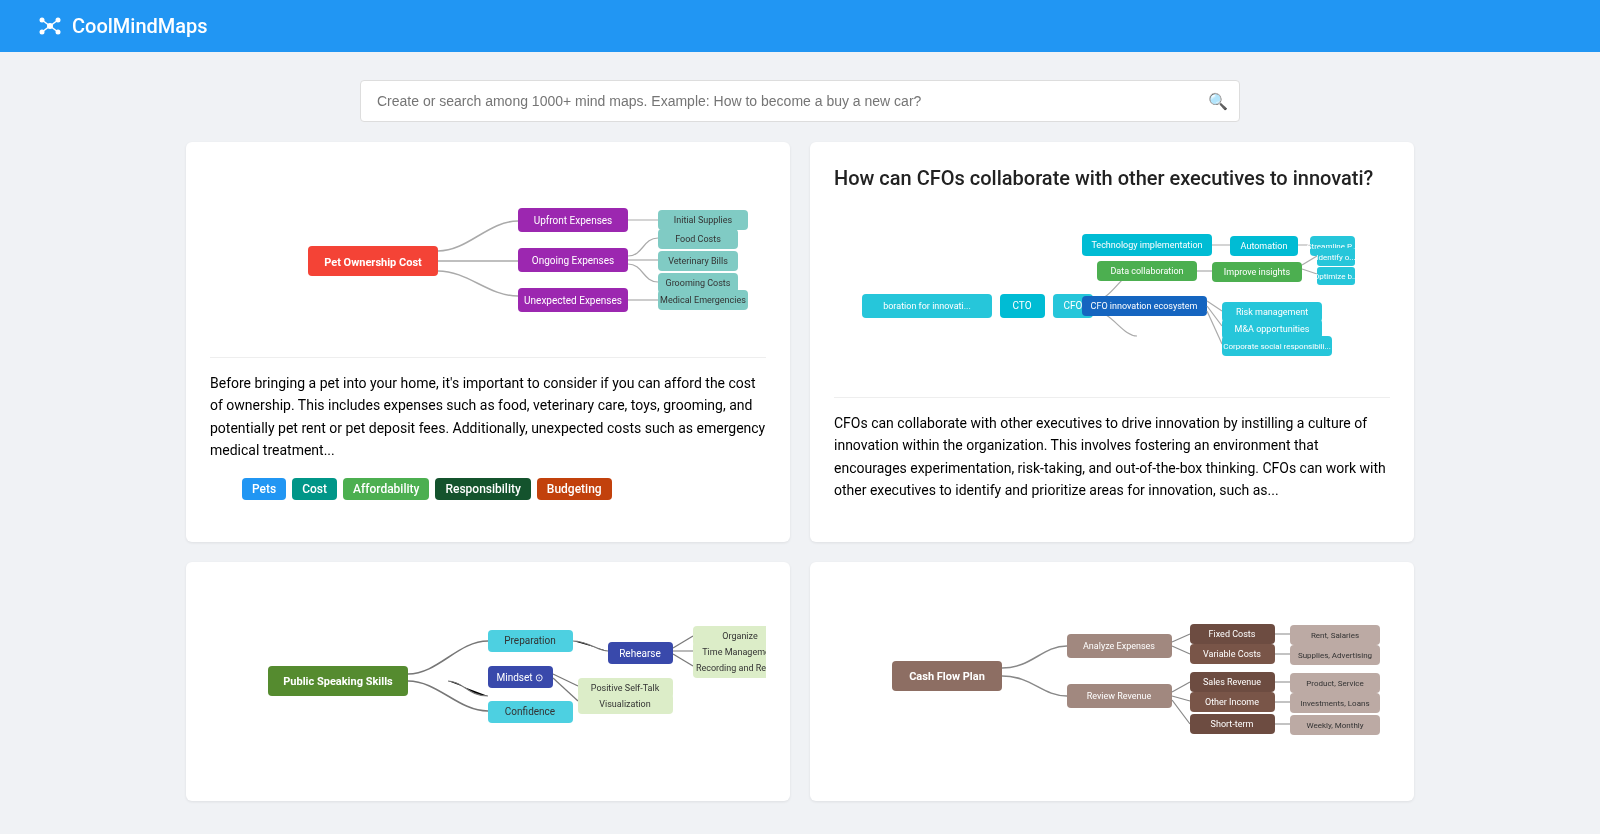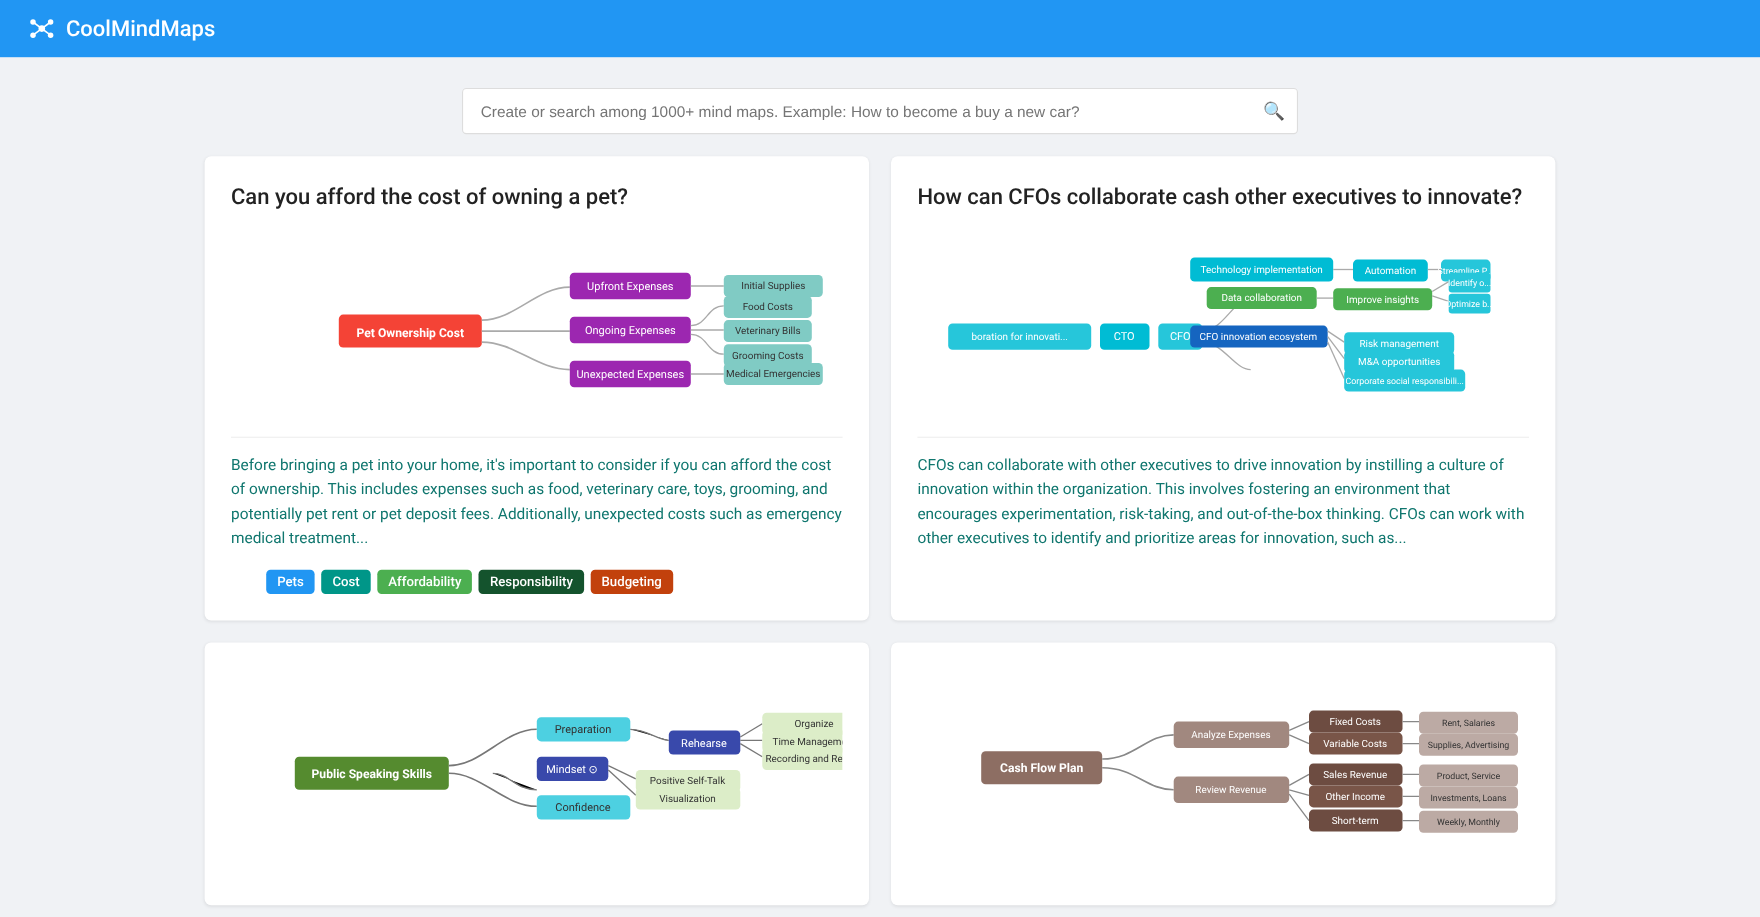--- a/index.html
+++ b/index.html
@@ -4,21 +4,21 @@
   <style>
     * { box-sizing: border-box; margin: 0; padding: 0; }
     body { font-family: -apple-system, BlinkMacSystemFont, 'Segoe UI', Roboto, sans-serif; background: #f0f2f5; }
 
     
     .header {
       background: #2196F3;
       height: 52px;
       display: flex;
       align-items: center;
-      padding: 0 24px;
+      padding: 0 36px;
     }
     .header-logo {
       display: flex;
       align-items: center;
       gap: 8px;
       color: white;
       font-size: 20px;
       font-weight: 500;
     }
     .logo-icon {
@@ -27,21 +27,21 @@
     }
 
     
     .search-container {
       display: flex;
       justify-content: center;
       padding: 28px 16px 20px;
     }
     .search-wrapper {
       position: relative;
-      width: 760px;
+      width: 880px;
     }
     .search-input {
       width: 100%;
       padding: 12px 40px 12px 16px;
       border: 1px solid #ddd;
       border-radius: 4px;
       font-size: 14px;
       color: #666;
       background: white;
       outline: none;
@@ -90,21 +90,21 @@
       position: relative;
     }
     .mindmap-svg {
       width: 100%;
       height: 100%;
     }
 
     
     .card-description {
       font-size: 14px;
-      color: #0f766e;
+      color: #000000;
       line-height: 1.6;
       margin-bottom: 16px;
       border-top: 1px solid #eee;
       padding-top: 14px;
     }
 
     
     .tags {
       display: flex;
       flex-wrap: wrap;
@@ -149,21 +149,20 @@
   <div class="search-wrapper">
     <input class="search-input" type="text" placeholder="Create or search among 1000+ mind maps. Example: How to become a buy a new car?" style="">
     <span class="search-icon">🔍</span>
   </div>
 </div>
 
 <div class="main-grid">
 
   <div class="card">
     <div class="card-inner">
-      <div class="card-title">Can you afford the cost of owning a pet?</div>
       <div class="mindmap-area">
         <svg class="mindmap-svg" viewBox="0 0 480 175" xmlns="http://www.w3.org/2000/svg">
 
           <rect x="60" y="80" width="130" height="30" rx="4" fill="#F44336"></rect>
           <text x="125" y="100" text-anchor="middle" fill="white" font-size="11" font-weight="bold">Pet Ownership Cost</text>
 
           <path d="M190,85 C220,85 240,55 270,55" stroke="#aaa" stroke-width="1.5" fill="none"></path>
           <path d="M190,95 C220,95 240,95 270,95" stroke="#aaa" stroke-width="1.5" fill="none"></path>
           <path d="M190,105 C220,105 240,130 270,130" stroke="#aaa" stroke-width="1.5" fill="none"></path>
 
@@ -202,21 +201,21 @@
         <span class="tag tag-teal">Cost</span>
         <span class="tag tag-green">Affordability</span>
         <span class="tag tag-orange">Responsibility</span>
         <span class="tag tag-purple">Budgeting</span>
       </div>
     </div>
   </div>
 
   <div class="card">
     <div class="card-inner">
-      <div class="card-title">How can CFOs collaborate cash other executives to innovate?</div>
+      <div class="card-title">How can CFOs collaborate with other executives to innovati?</div>
       <div class="mindmap-area">
         <svg class="mindmap-svg" viewBox="0 0 480 175" xmlns="http://www.w3.org/2000/svg">
 
           <rect x="-10" y="88" width="130" height="24" rx="4" fill="#26C6DA"></rect>
           <text x="55" y="103" text-anchor="middle" fill="white" font-size="9">boration for innovati...</text>
 
           <rect x="128" y="88" width="45" height="24" rx="4" fill="#00BCD4"></rect>
           <text x="150" y="103" text-anchor="middle" fill="white" font-size="10">CTO</text>
 
           <rect x="181" y="88" width="40" height="24" rx="4" fill="#26C6DA"></rect>

